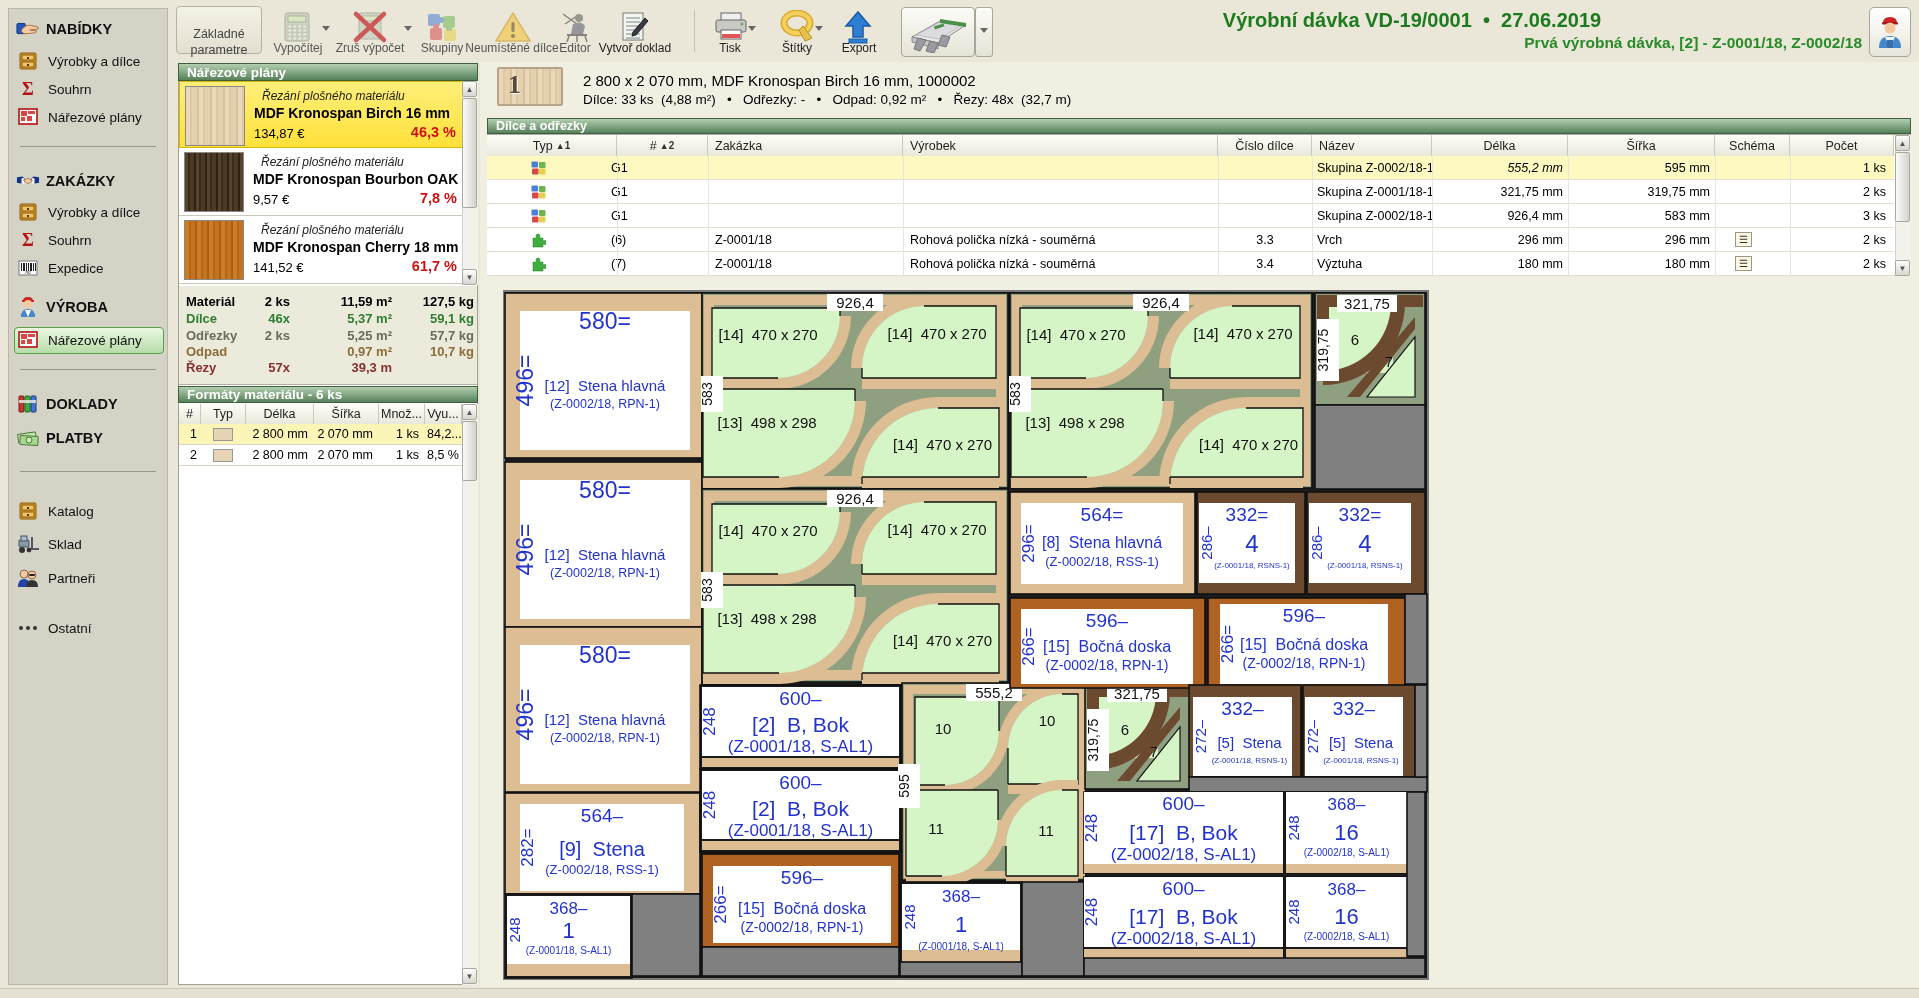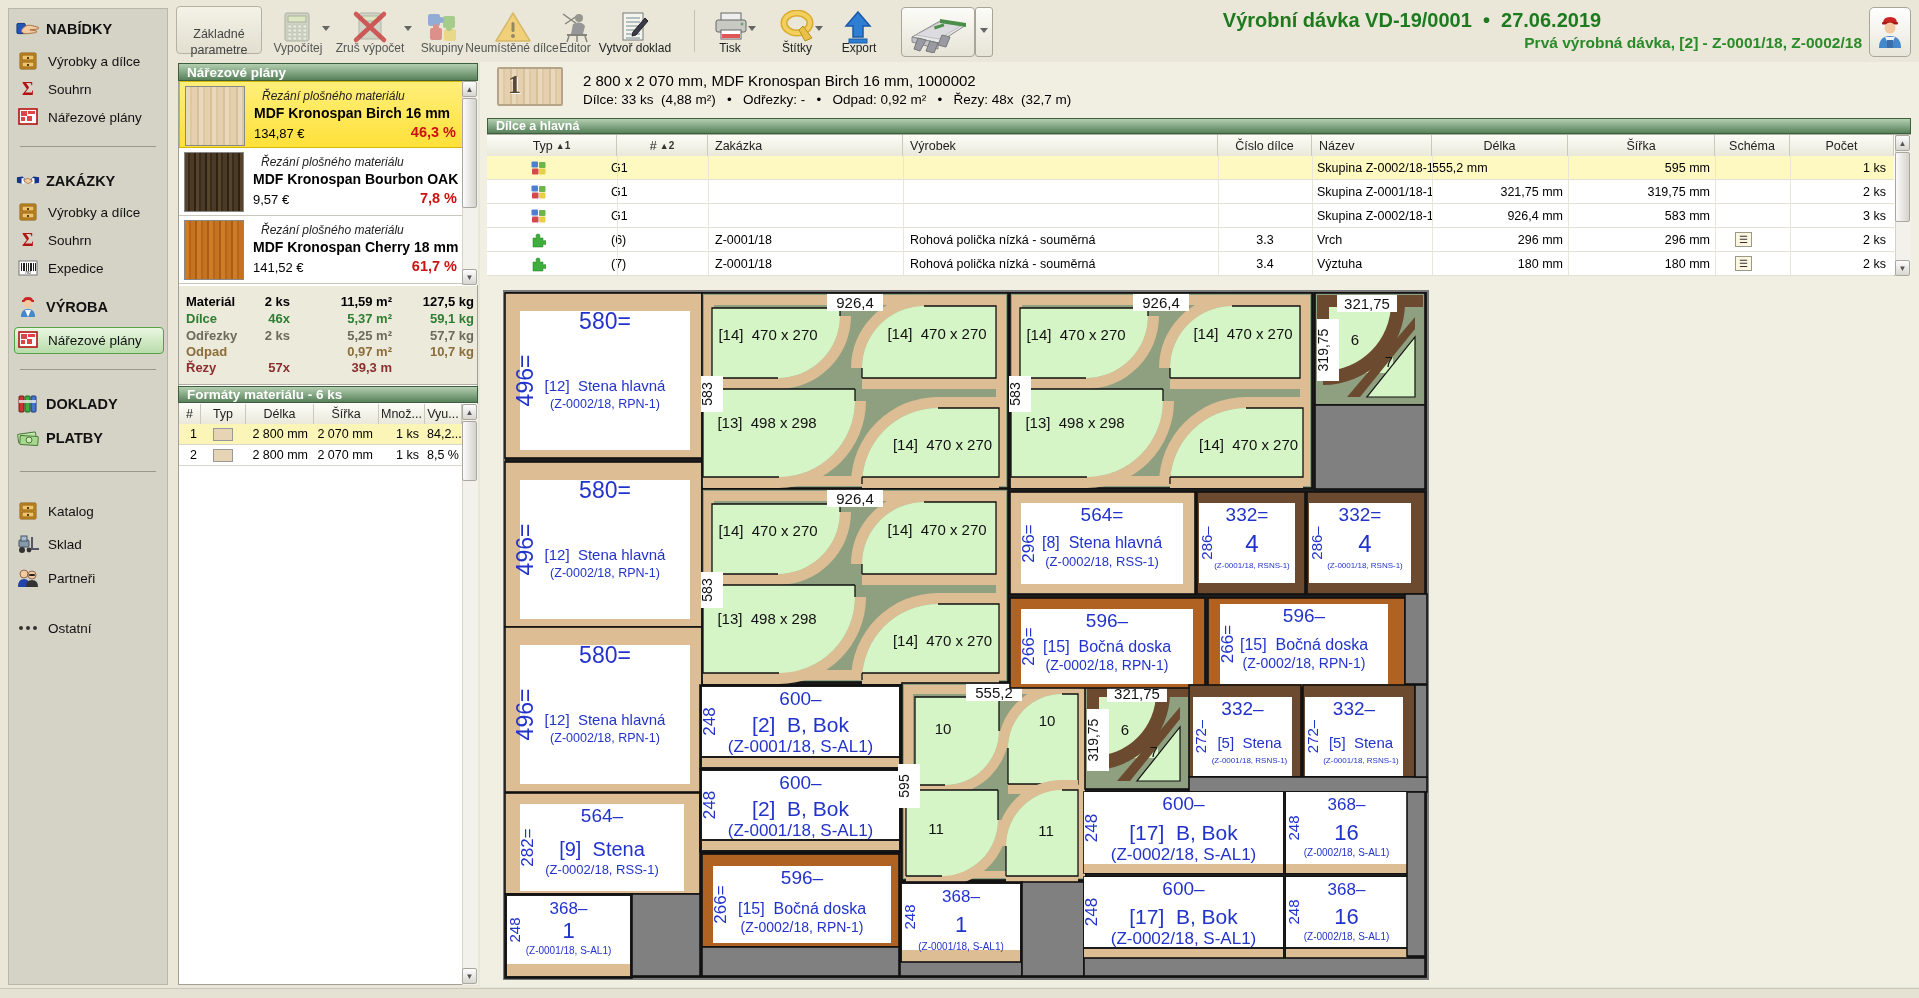--- a/index.html
+++ b/index.html
@@ -412,42 +412,42 @@
       <circle cx="13" cy="13" r="5.5" fill="#f2c9a0"></circle>
       <path d="M2 33 Q2 21 13 21 Q24 21 24 33 Z" fill="#4488cc"></path>
       <path d="M8 22 L13 33 L18 22 Z" fill="#eef3f8"></path>
       <rect x="10" y="25" width="6" height="8" fill="#3a6faa"></rect>
     </svg>
   </div>
 <div class="abs" style="left:497px;top:67px;width:66px;height:39px;background:#e7d4b4;background-image:repeating-linear-gradient(90deg,#e9d8bb 0 4px,#dec8a2 4px 6px,#e4d0af 6px 11px,#d8c098 11px 13px);border:2px solid #b5a488;border-radius:2px;"></div>
 <div class="abs" style="left:508px;top:70px;font-size:26px;font-weight:bold;font-family:'Liberation Serif',serif;color:#5a4a35;text-shadow:1px 1px 0 #fff;">1</div>
 <div class="abs" style="left:583px;top:72px;font-size:15px;color:#000;">2 800 x 2 070 mm, MDF Kronospan Birch 16 mm, 1000002</div>
 <div class="abs" style="left:583px;top:92px;font-size:13.5px;color:#000;">Dílce: 33 ks&nbsp;&nbsp;(4,88 m²)&nbsp;&nbsp;&nbsp;•&nbsp;&nbsp;&nbsp;Odřezky: -&nbsp;&nbsp;&nbsp;•&nbsp;&nbsp;&nbsp;Odpad: 0,92 m²&nbsp;&nbsp;&nbsp;•&nbsp;&nbsp;&nbsp;Řezy: 48x&nbsp;&nbsp;(32,7 m)</div>
-<div class="abs greenbar" style="left:487px;top:118px;width:1424px;height:16px;font-size:12.5px;">Dílce a hlavná</div>
+<div class="abs greenbar" style="left:487px;top:118px;width:1424px;height:16px;font-size:12.5px;">Dílce a odřezky</div>
 <div class="abs" style="left:487px;top:134px;width:1424px;height:142px;background:#fff;border:1px solid #b0aea0;"></div>
 <div class="thdr" style="left:487px;top:135px;width:130px;height:21px;">Typ<span style="font-size:9px;margin-left:3px;color:#333;">▲<b style="font-size:10px;">1</b></span></div>
 <div class="thdr" style="left:617px;top:135px;width:91px;height:21px;">#<span style="font-size:9px;margin-left:3px;color:#333;">▲<b style="font-size:10px;">2</b></span></div>
 <div class="thdr" style="left:708px;top:135px;width:195px;height:21px;justify-content:flex-start;padding-left:7px;">Zakázka</div>
 <div class="thdr" style="left:903px;top:135px;width:315px;height:21px;justify-content:flex-start;padding-left:7px;">Výrobek</div>
 <div class="thdr" style="left:1218px;top:135px;width:94px;height:21px;">Číslo dílce</div>
 <div class="thdr" style="left:1312px;top:135px;width:120px;height:21px;justify-content:flex-start;padding-left:7px;">Název</div>
 <div class="thdr" style="left:1432px;top:135px;width:136px;height:21px;">Délka</div>
 <div class="thdr" style="left:1568px;top:135px;width:147px;height:21px;">Šířka</div>
 <div class="thdr" style="left:1715px;top:135px;width:75px;height:21px;">Schéma</div>
 <div class="thdr" style="left:1790px;top:135px;width:104px;height:21px;">Počet</div>
 <div class="trow" style="top:156px;background:#fdf9c0;"></div>
 <div class="abs" style="left:530px;top:160px;"><svg width="17" height="16" viewBox="0 0 34 32">
       <rect x="3" y="3" width="13" height="12" rx="2" fill="#4a7fd4"></rect>
       <rect x="18" y="4" width="13" height="12" rx="2" fill="#6db64d"></rect>
       <rect x="4" y="17" width="13" height="12" rx="2" fill="#d44a4a"></rect>
       <rect x="18" y="17" width="13" height="12" rx="2" fill="#e8cf4a"></rect>
     </svg></div>
 <div class="tcell" style="left:611px;top:161px;">G1</div>
 <div class="tcell" style="left:1317px;top:161px;">Skupina Z-0002/18-1</div>
-<div class="tcell" style="left:1432px;top:161px;width:131px;text-align:left;">555,2 mm</div>
+<div class="tcell" style="left:1432px;top:161px;width:131px;text-align:right;font-style:italic;">555,2 mm</div>
 <div class="tcell" style="left:1568px;top:161px;width:142px;text-align:right;padding-left:18px;">595 mm</div>
 <div class="tcell" style="left:1790px;top:161px;width:96px;text-align:right;">1 ks</div>
 <div class="trow" style="top:180px;background:#fff;"></div>
 <div class="abs" style="left:530px;top:184px;"><svg width="17" height="16" viewBox="0 0 34 32">
       <rect x="3" y="3" width="13" height="12" rx="2" fill="#4a7fd4"></rect>
       <rect x="18" y="4" width="13" height="12" rx="2" fill="#6db64d"></rect>
       <rect x="4" y="17" width="13" height="12" rx="2" fill="#d44a4a"></rect>
       <rect x="18" y="17" width="13" height="12" rx="2" fill="#e8cf4a"></rect>
     </svg></div>
 <div class="tcell" style="left:611px;top:185px;">G1</div>

